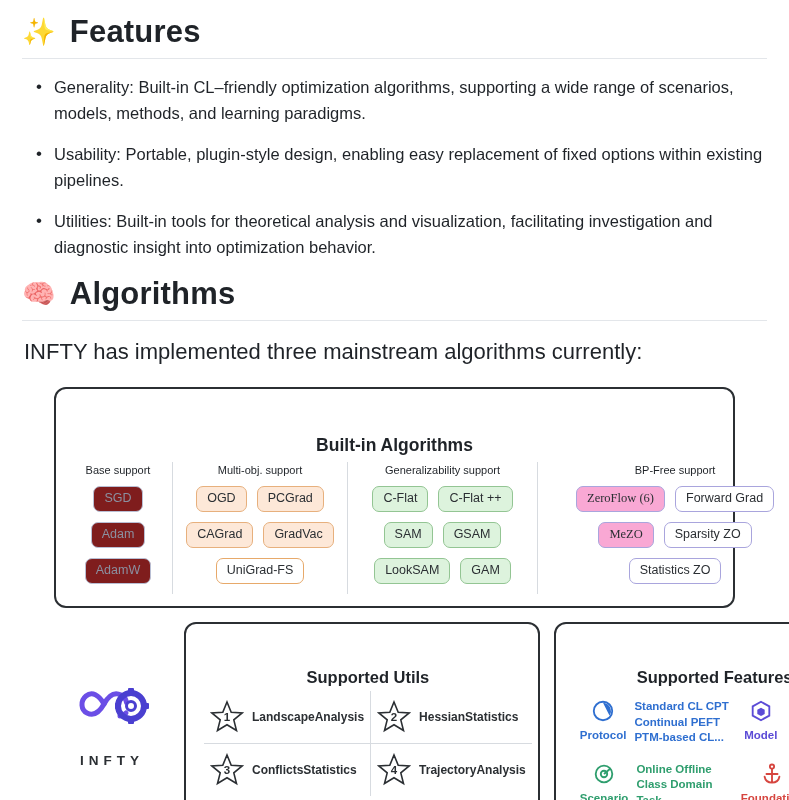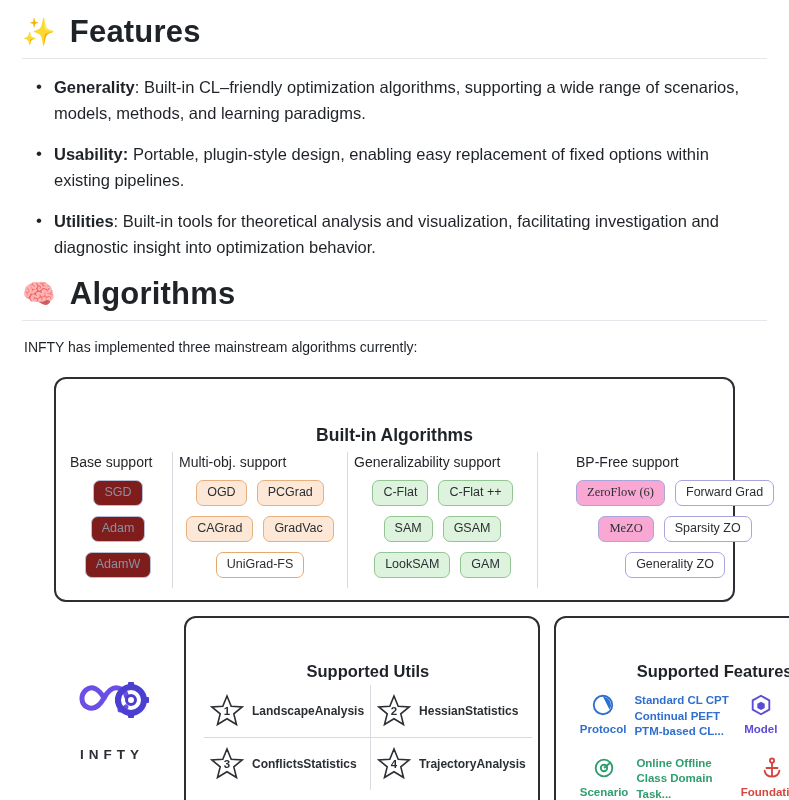--- a/index.html
+++ b/index.html
@@ -44,24 +44,24 @@
     max-width: 745px;
   }
   ul.feat li:before {
     content: "\2022";
     position: absolute;
     left: -16px;
     top: -1px;
     font-size: 17px;
     color: #1f2328;
   }
-  ul.feat b { font-weight: bold; }
+  ul.feat b { font-weight: normal; }
 
   .para {
-    font-size: 14px;
+    font-size: 22px;
     margin: 18px 0 0 2px;
   }
 
   
   .algo-wrap { margin-top: 22px; padding: 0 32px; }
   .card {
     border: 2px solid #2b2f33;
     border-radius: 12px;
     background: #fff;
   }
@@ -80,21 +80,22 @@
     flex: 1 1 0;
     padding: 0 6px;
     position: relative;
   }
   .algo-col + .algo-col { border-left: 1px solid #d7dbe0; }
   .algo-col.w-base { flex: 0 0 108px; }
   .algo-col.w-multi { flex: 0 0 175px; }
   .algo-col.w-gen { flex: 0 0 190px; }
   .algo-col.w-bp { flex: 1 1 auto; padding-left: 38px; }
   .col-head {
-    font-size: 14px;
+    text-align: center;
+    font-size: 11px;
     color: #1f2328;
     padding: 2px 0 10px 0;
   }
   .chip-row {
     display: flex;
     justify-content: center;
     gap: 10px;
     margin-bottom: 10px;
     min-height: 26px;
   }
@@ -273,21 +274,21 @@
           <div class="col-head">BP-Free support</div>
           <div class="chip-row">
             <div class="chip purple">ZeroFlow (6)</div>
             <div class="chip purple-o">Forward Grad</div>
           </div>
           <div class="chip-row">
             <div class="chip purple">MeZO</div>
             <div class="chip purple-o">Sparsity ZO</div>
           </div>
           <div class="chip-row">
-            <div class="chip purple-o">Generality ZO</div>
+            <div class="chip purple-o">Statistics ZO</div>
           </div>
         </div>
 
       </div>
     </div>
   </div>
 
   <div class="bottom">
 
     <div class="logo-box">

